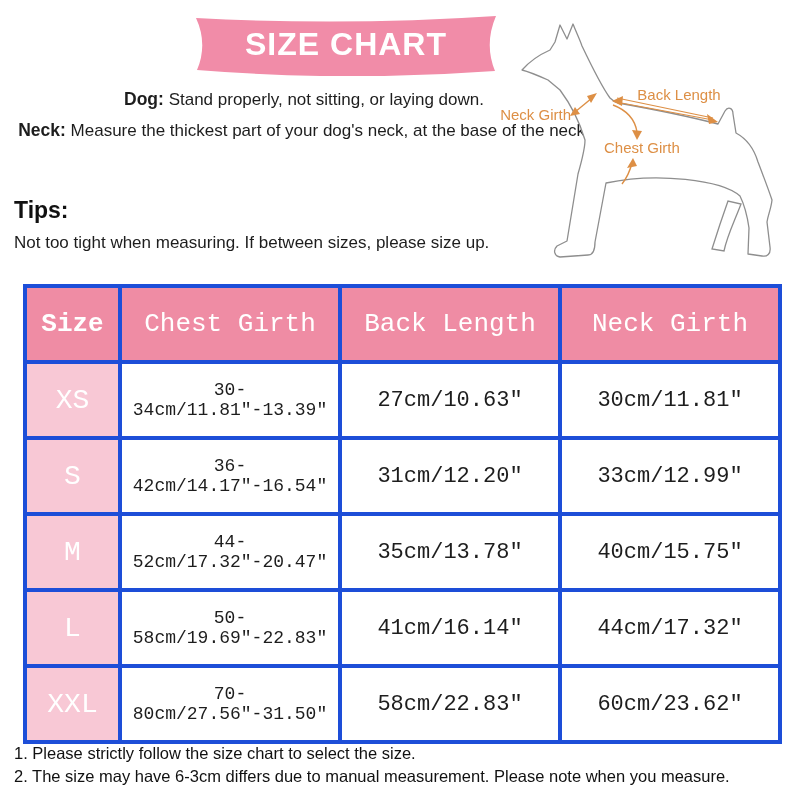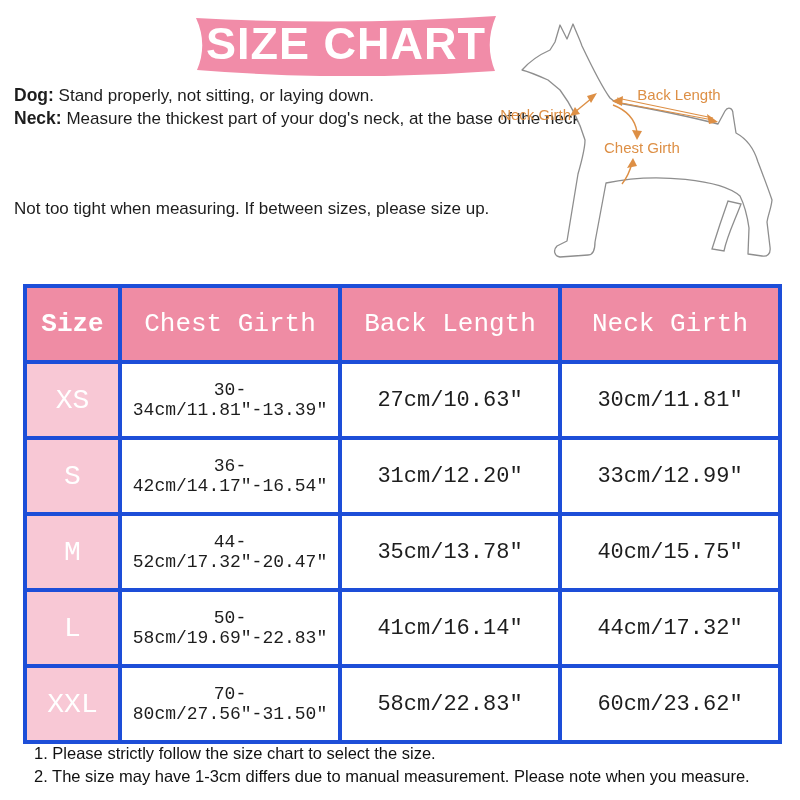--- a/index.html
+++ b/index.html
@@ -7,26 +7,26 @@
     width:800px;height:800px;position:relative;background:#ffffff;
     font-family:"Liberation Sans","DejaVu Sans",sans-serif;color:#1d1d1d;
     overflow:hidden;
   }
   
   .banner{position:absolute;left:192px;top:12px;width:308px;height:64px;}
   .banner svg{position:absolute;left:0;top:0;}
   .banner-title{
     position:absolute;left:0;top:0;width:100%;height:100%;
     display:flex;align-items:center;justify-content:center;
-    color:#ffffff;font-size:45px;font-weight:800;letter-spacing:1px;
+    color:#ffffff;font-size:32px;font-weight:800;letter-spacing:1px;
   }
   
   .measure-block{position:absolute;left:14px;top:84px;width:580px;}
   .section-heading{font-size:23px;font-weight:bold;margin:0 0 7px 0;color:#111;}
-  .measure-line{font-size:17px;line-height:23px;}
+  .measure-line{font-size:17px;line-height:31px;text-align:center;}
   .measure-line b{font-size:17.5px;}
   .tips-block{position:absolute;left:14px;top:197px;width:580px;}
   .tips-line{font-size:17px;line-height:23px;}
   
   .dog-diagram{position:absolute;left:497px;top:12px;width:300px;height:270px;}
   .dog-diagram text{font-size:15px;fill:#dd8f45;}
   
   table.size-table{
     position:absolute;left:23px;top:284px;width:755px;
     border-collapse:collapse;table-layout:fixed;
@@ -39,21 +39,21 @@
     background:#ef8ca4;color:#ffffff;font-size:26px;font-weight:normal;
   }
   .size-table thead th.size-h{font-weight:bold;}
   .col-size{width:95px;}
   .col-data{width:220px;}
   td.size-cell{background:#f8c8d5;color:#ffffff;font-size:28px;}
   td.chest-cell{font-size:18px;color:#1d1d1d;}
   td.val-cell{font-size:22px;color:#1d1d1d;}
   
   .notes{position:absolute;left:14px;top:742px;width:780px;}
-  .note-line{font-size:16.5px;line-height:23px;color:#111;margin-left:20px;}
+  .note-line{font-size:16.5px;line-height:23px;color:#111;}
 </style>
 </head>
 <body>
 
 <div class="banner">
   <svg width="308" height="64" viewBox="0 0 308 64">
     <path d="M4,6 Q154,14 304,4 Q292,32 303,59 Q154,70 5,58 Q16,32 4,6 Z" fill="#f18ca8"></path>
   </svg>
   <div class="banner-title">SIZE CHART</div>
 </div>
@@ -63,20 +63,21 @@
     <b>Dog:</b>
     <span>Stand properly, not sitting, or laying down.</span>
   </div>
   <div class="measure-line">
     <b>Neck:</b>
     <span>Measure the thickest part of your dog's neck, at the base of the neck.</span>
   </div>
 </div>
 
 <div class="tips-block">
+  <h1 class="section-heading">Tips:</h1>
   <div class="tips-line">Not too tight when measuring. If between sizes, please size up.</div>
 </div>
 
 <div class="dog-diagram">
   <svg width="300" height="270" viewBox="0 0 300 270">
 
     <path d="M244,192 C238,208 230,224 227,239 L215,237 C220,221 226,203 231,189 Z" fill="#ffffff" stroke="#8e8e8e" stroke-width="1.3"></path>
 
     <path d="M25,58
              C32,50 44,42 53,38
@@ -171,14 +172,14 @@
       <td class="size-cell">XXL</td>
       <td class="chest-cell">70-80cm/27.56"-31.50"</td>
       <td class="val-cell">58cm/22.83"</td>
       <td class="val-cell">60cm/23.62"</td>
     </tr>
   </tbody>
 </table>
 
 <div class="notes">
   <div class="note-line">1. Please strictly follow the size chart to select the size.</div>
-  <div class="note-line">2. The size may have 1-3cm differs due to manual measurement. Please note when you measure.</div>
+  <div class="note-line">2. The size may have 6-3cm differs due to manual measurement. Please note when you measure.</div>
 </div>
 
 </body></html>

